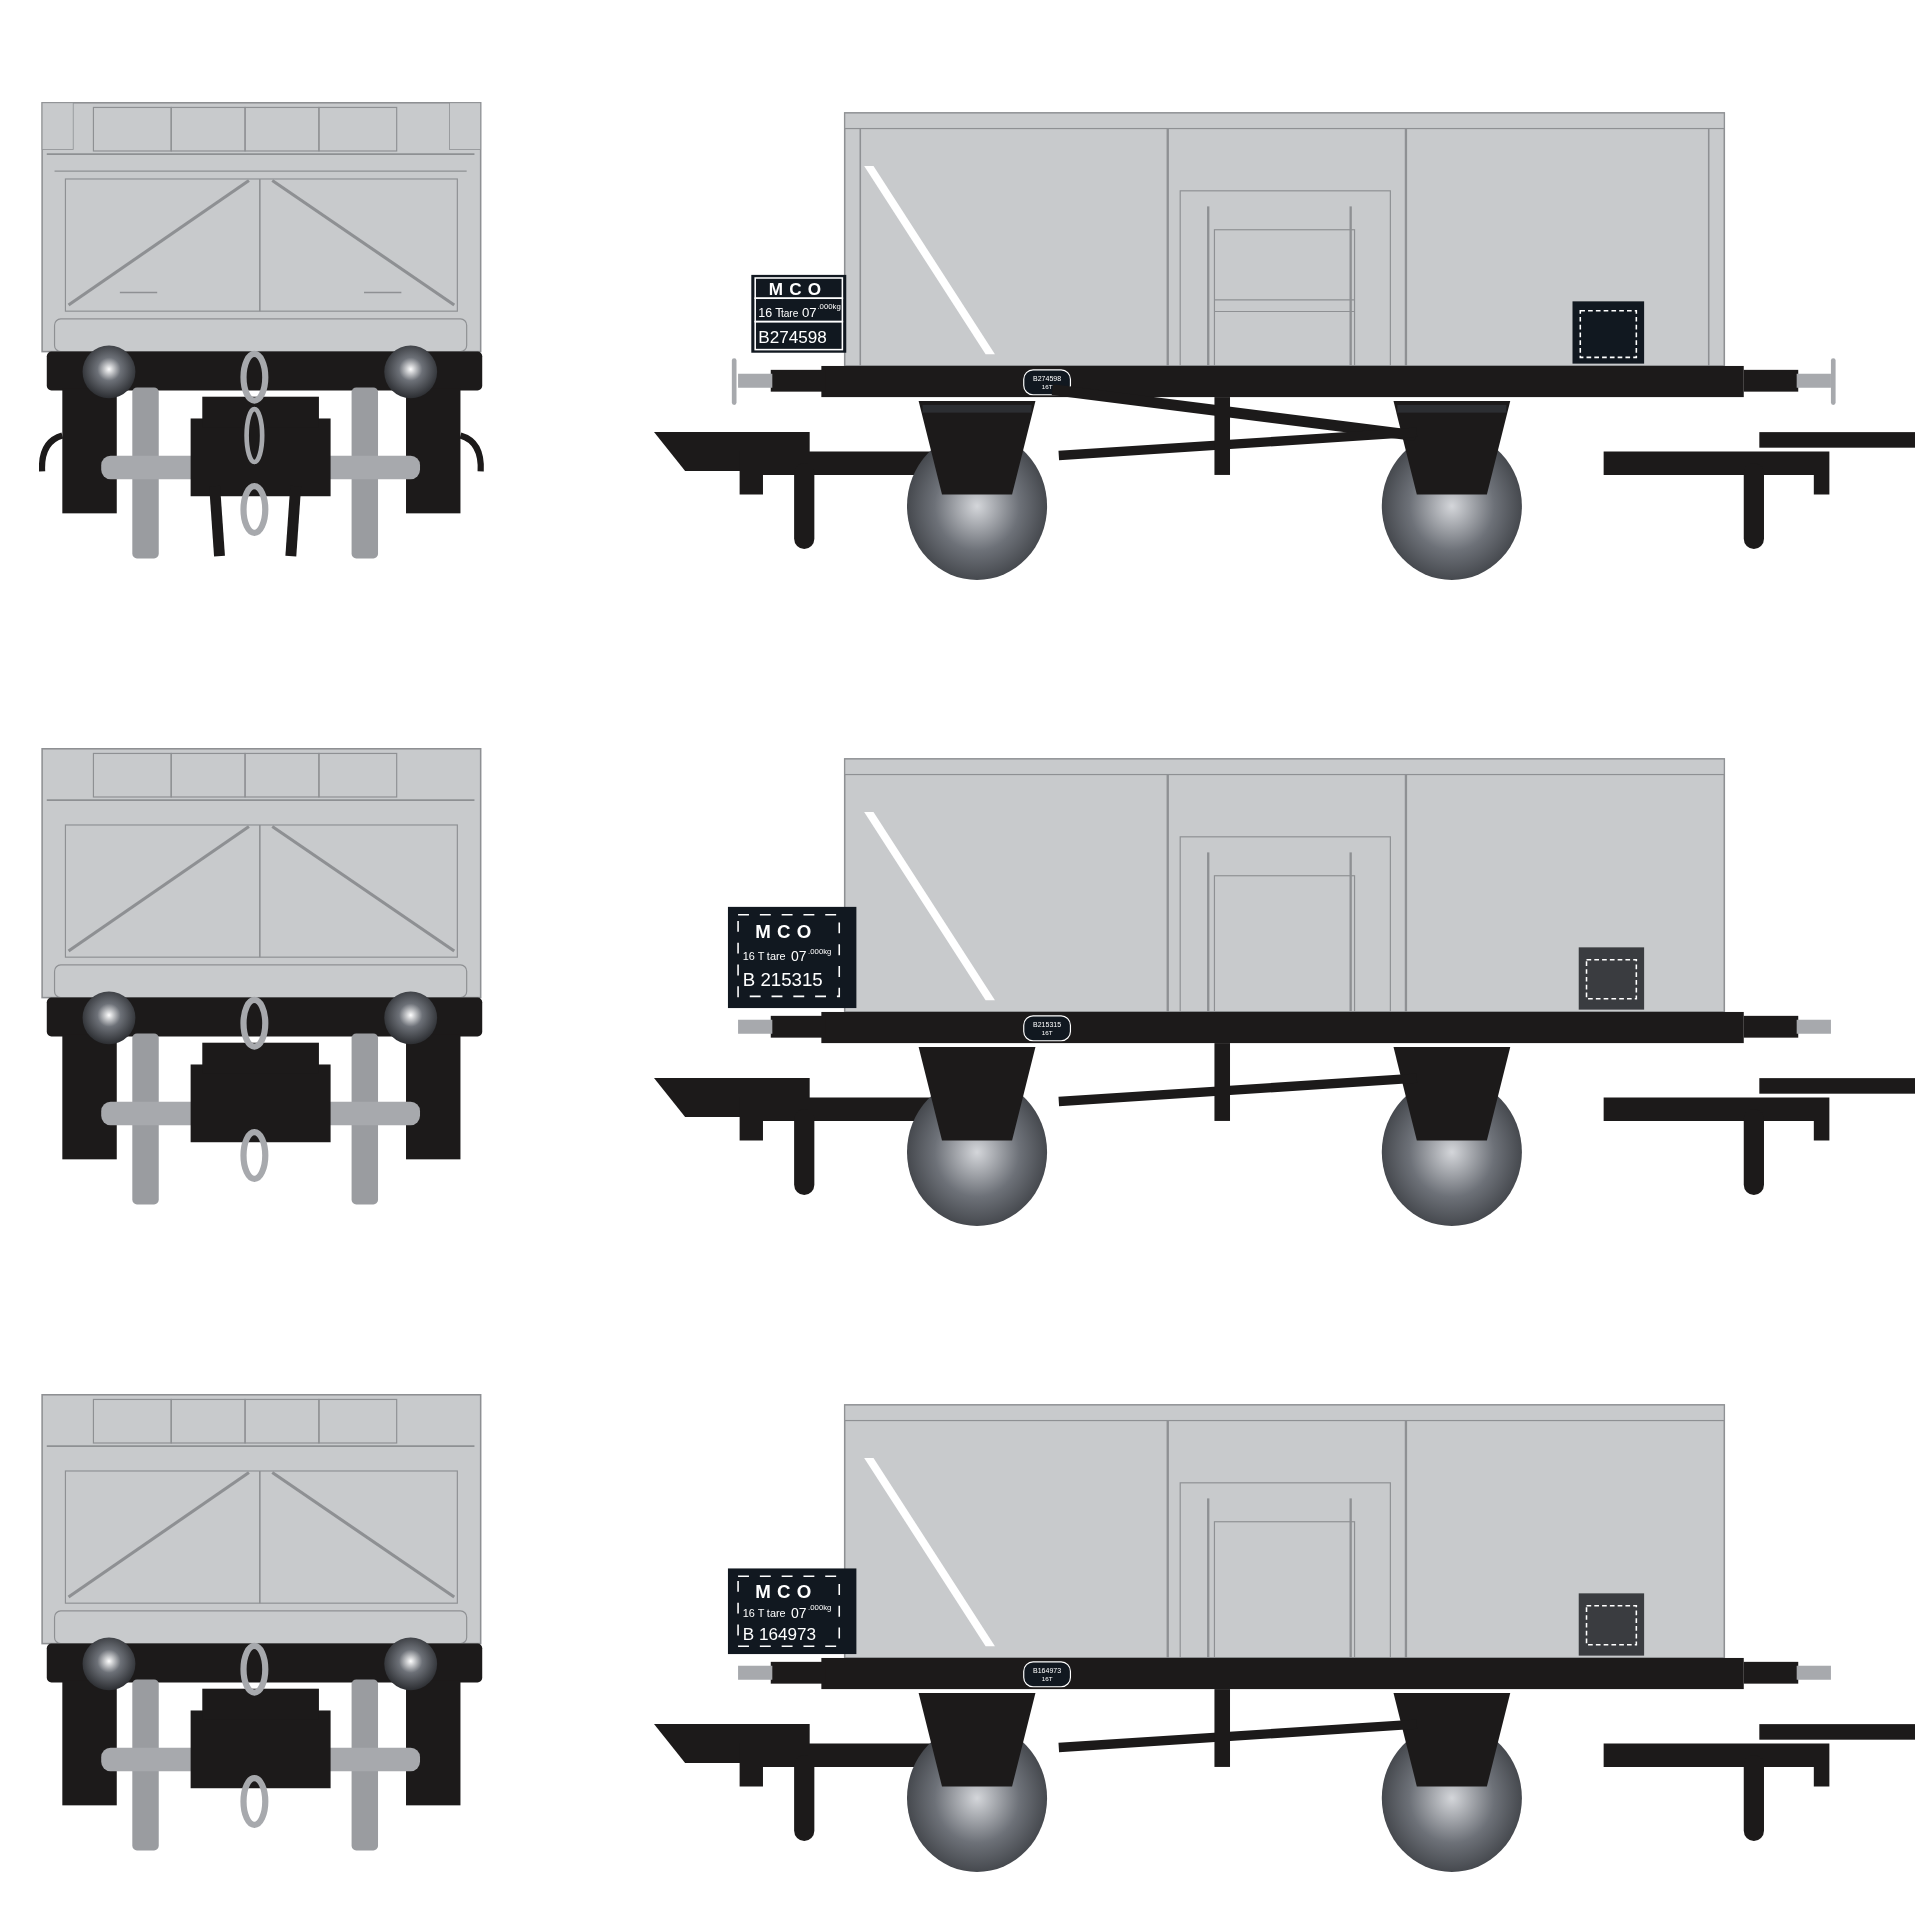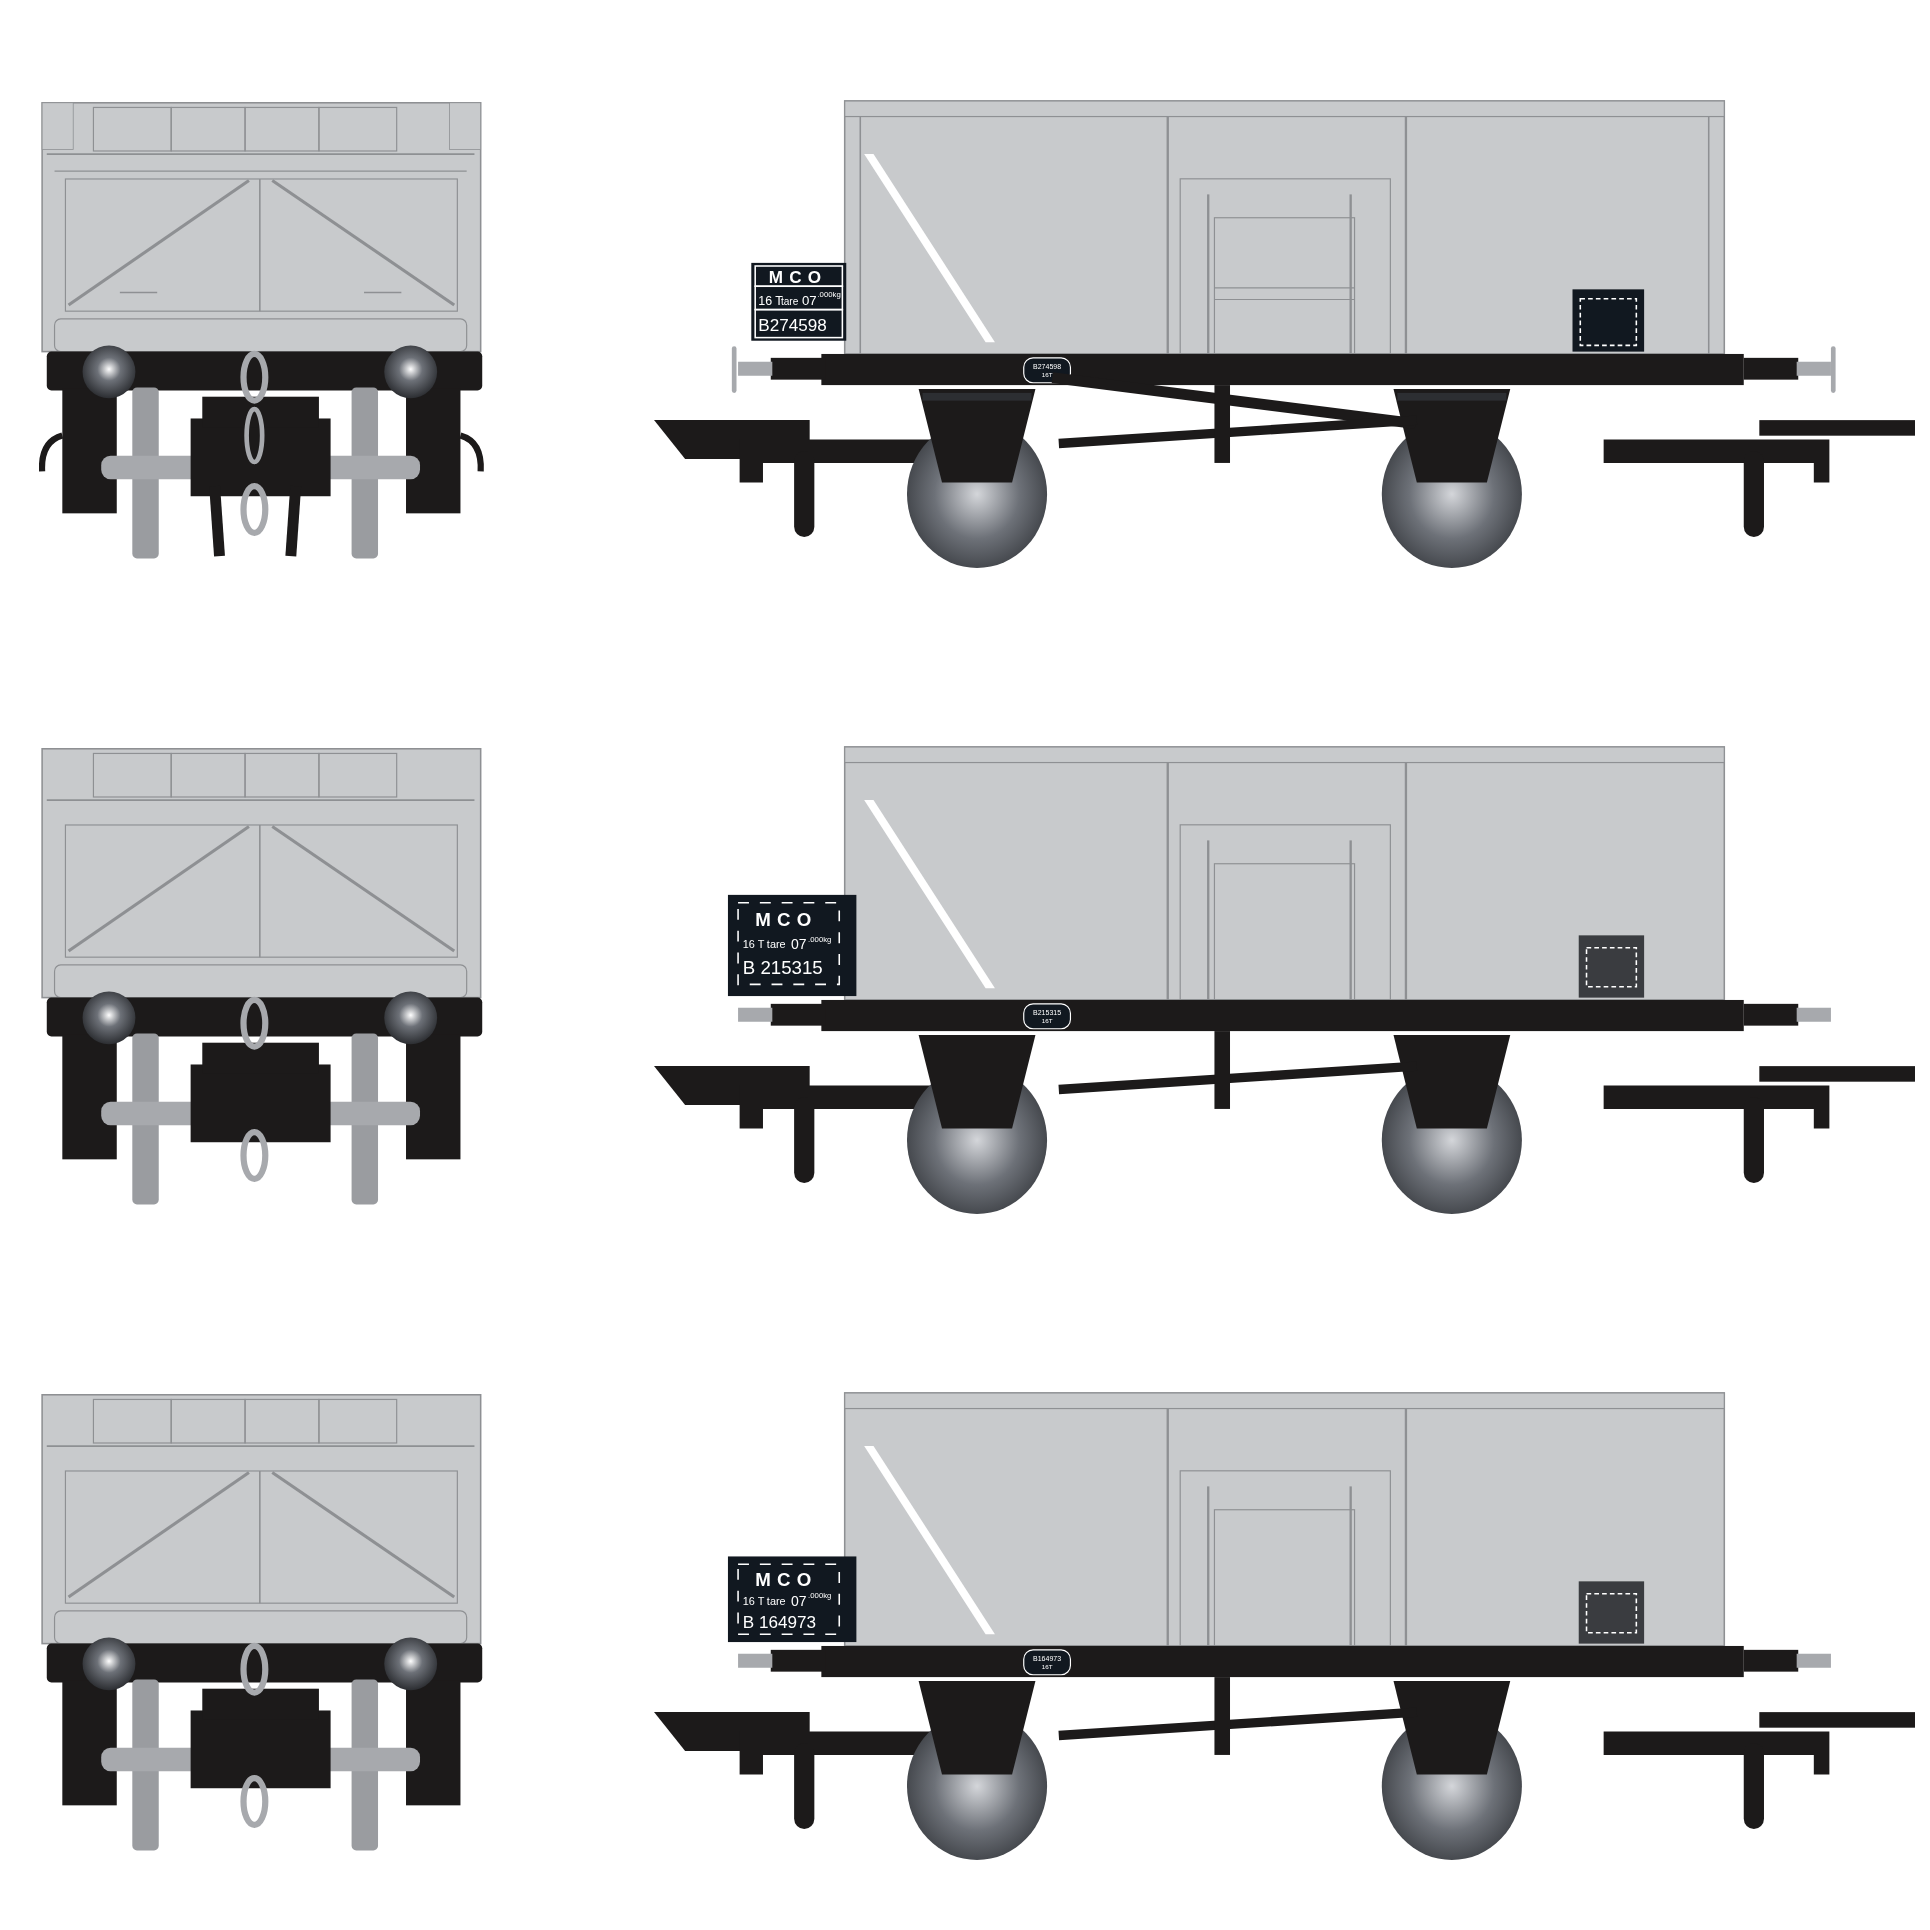--- a/index.html
+++ b/index.html
@@ -1,19 +1,19 @@
 <!DOCTYPE html>
 <html style="font-size:12.5px"><head>
 <meta charset="utf-8">
 <style>
   html,body{margin:0;padding:0;background:#ffffff;}
   body{width:1930px;height:1930px;position:relative;overflow:hidden;font-family:"Liberation Sans",sans-serif;}
   .row{position:absolute;left:0;width:1930px;height:560px;}
   .endview{position:absolute;left:39px;top:0;width:451px;height:483px;}
-  .sideview{position:absolute;left:654px;top:0;width:1261px;height:483px;}
+  .sideview{position:absolute;left:654px;top:12px;width:1261px;height:483px;}
   svg{display:block;}
   .panel-text{fill:#ffffff;font-family:"Liberation Sans",sans-serif;}
 </style>
 </head>
 <body>
 
 <div class="row" style="top:93px;">
   <div class="endview">
     <svg width="451" height="483" viewBox="0 0 580 620">
 

